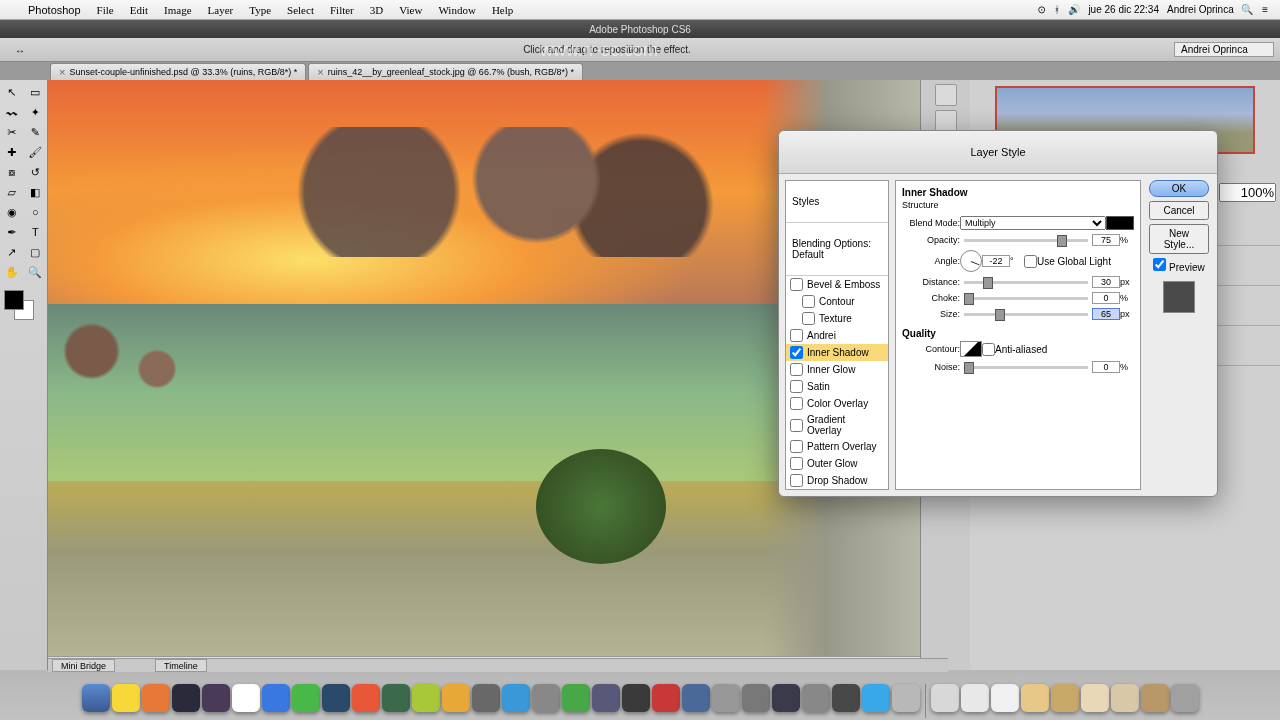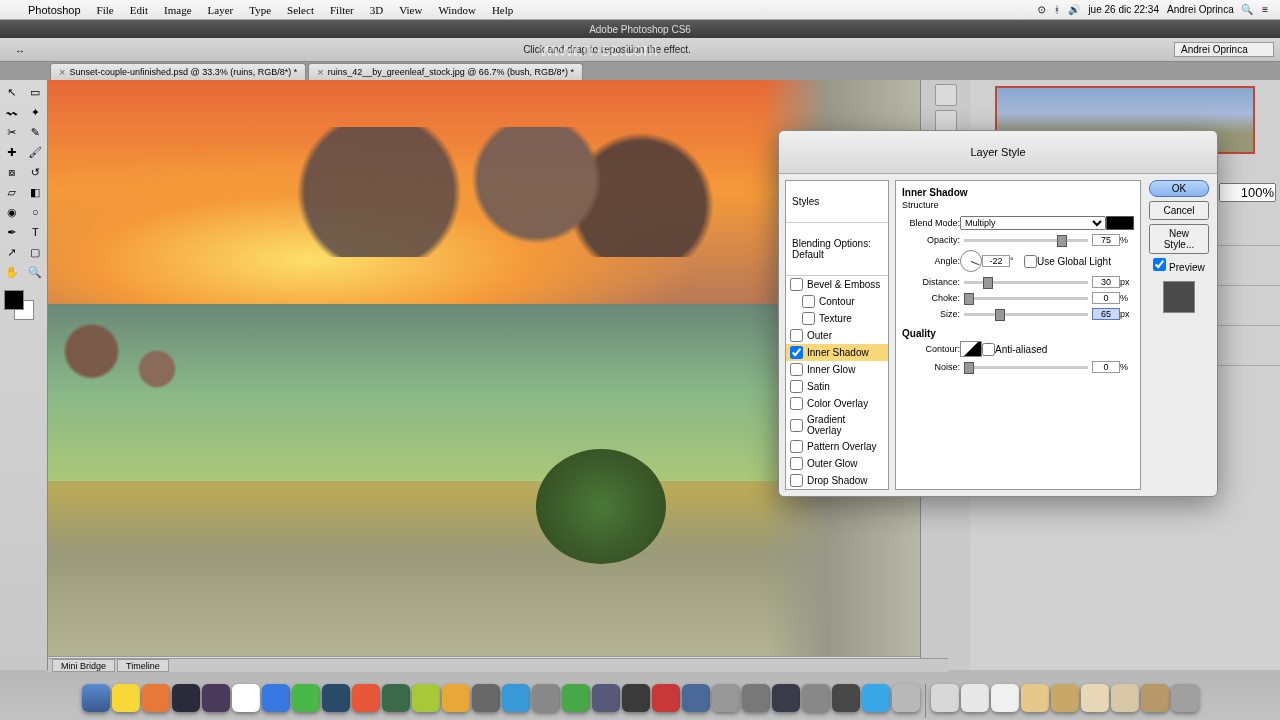--- a/index.html
+++ b/index.html
@@ -287,21 +287,21 @@
         </div>
         <div class="layer-row">
           <div class="layer-eye">👁</div>
           <div class="layer-thumb img"></div>
         </div>
       </div>
     </div>
   </div>
 </div>
 
-<div class="bottom-tabs" style="bottom:48px;">
+<div class="bottom-tabs" style="bottom:48px;gap:38px;">
   <div class="t">Mini Bridge</div>
   <div class="t">Timeline</div>
 </div>
 
 <div class="dialog">
   <div class="dialog-title">Layer Style</div>
   <div class="dialog-body">
     <div class="dialog-left">
       <div class="hdr">Styles</div>
       <div class="hdr">Blending Options: Default</div>
@@ -312,21 +312,21 @@
       <div class="opt indent">
           <input type="checkbox" style="">
           <span>Contour</span>
         </div>
       <div class="opt indent">
           <input type="checkbox" style="">
           <span>Texture</span>
         </div>
       <div class="opt">
           <input type="checkbox" style="">
-          <span>Outer</span>
+          <span>Andrei</span>
         </div>
       <div class="opt sel">
           <input type="checkbox" checked="" style="">
           <span>Inner Shadow</span>
         </div>
       <div class="opt">
           <input type="checkbox" style="">
           <span>Inner Glow</span>
         </div>
       <div class="opt">

